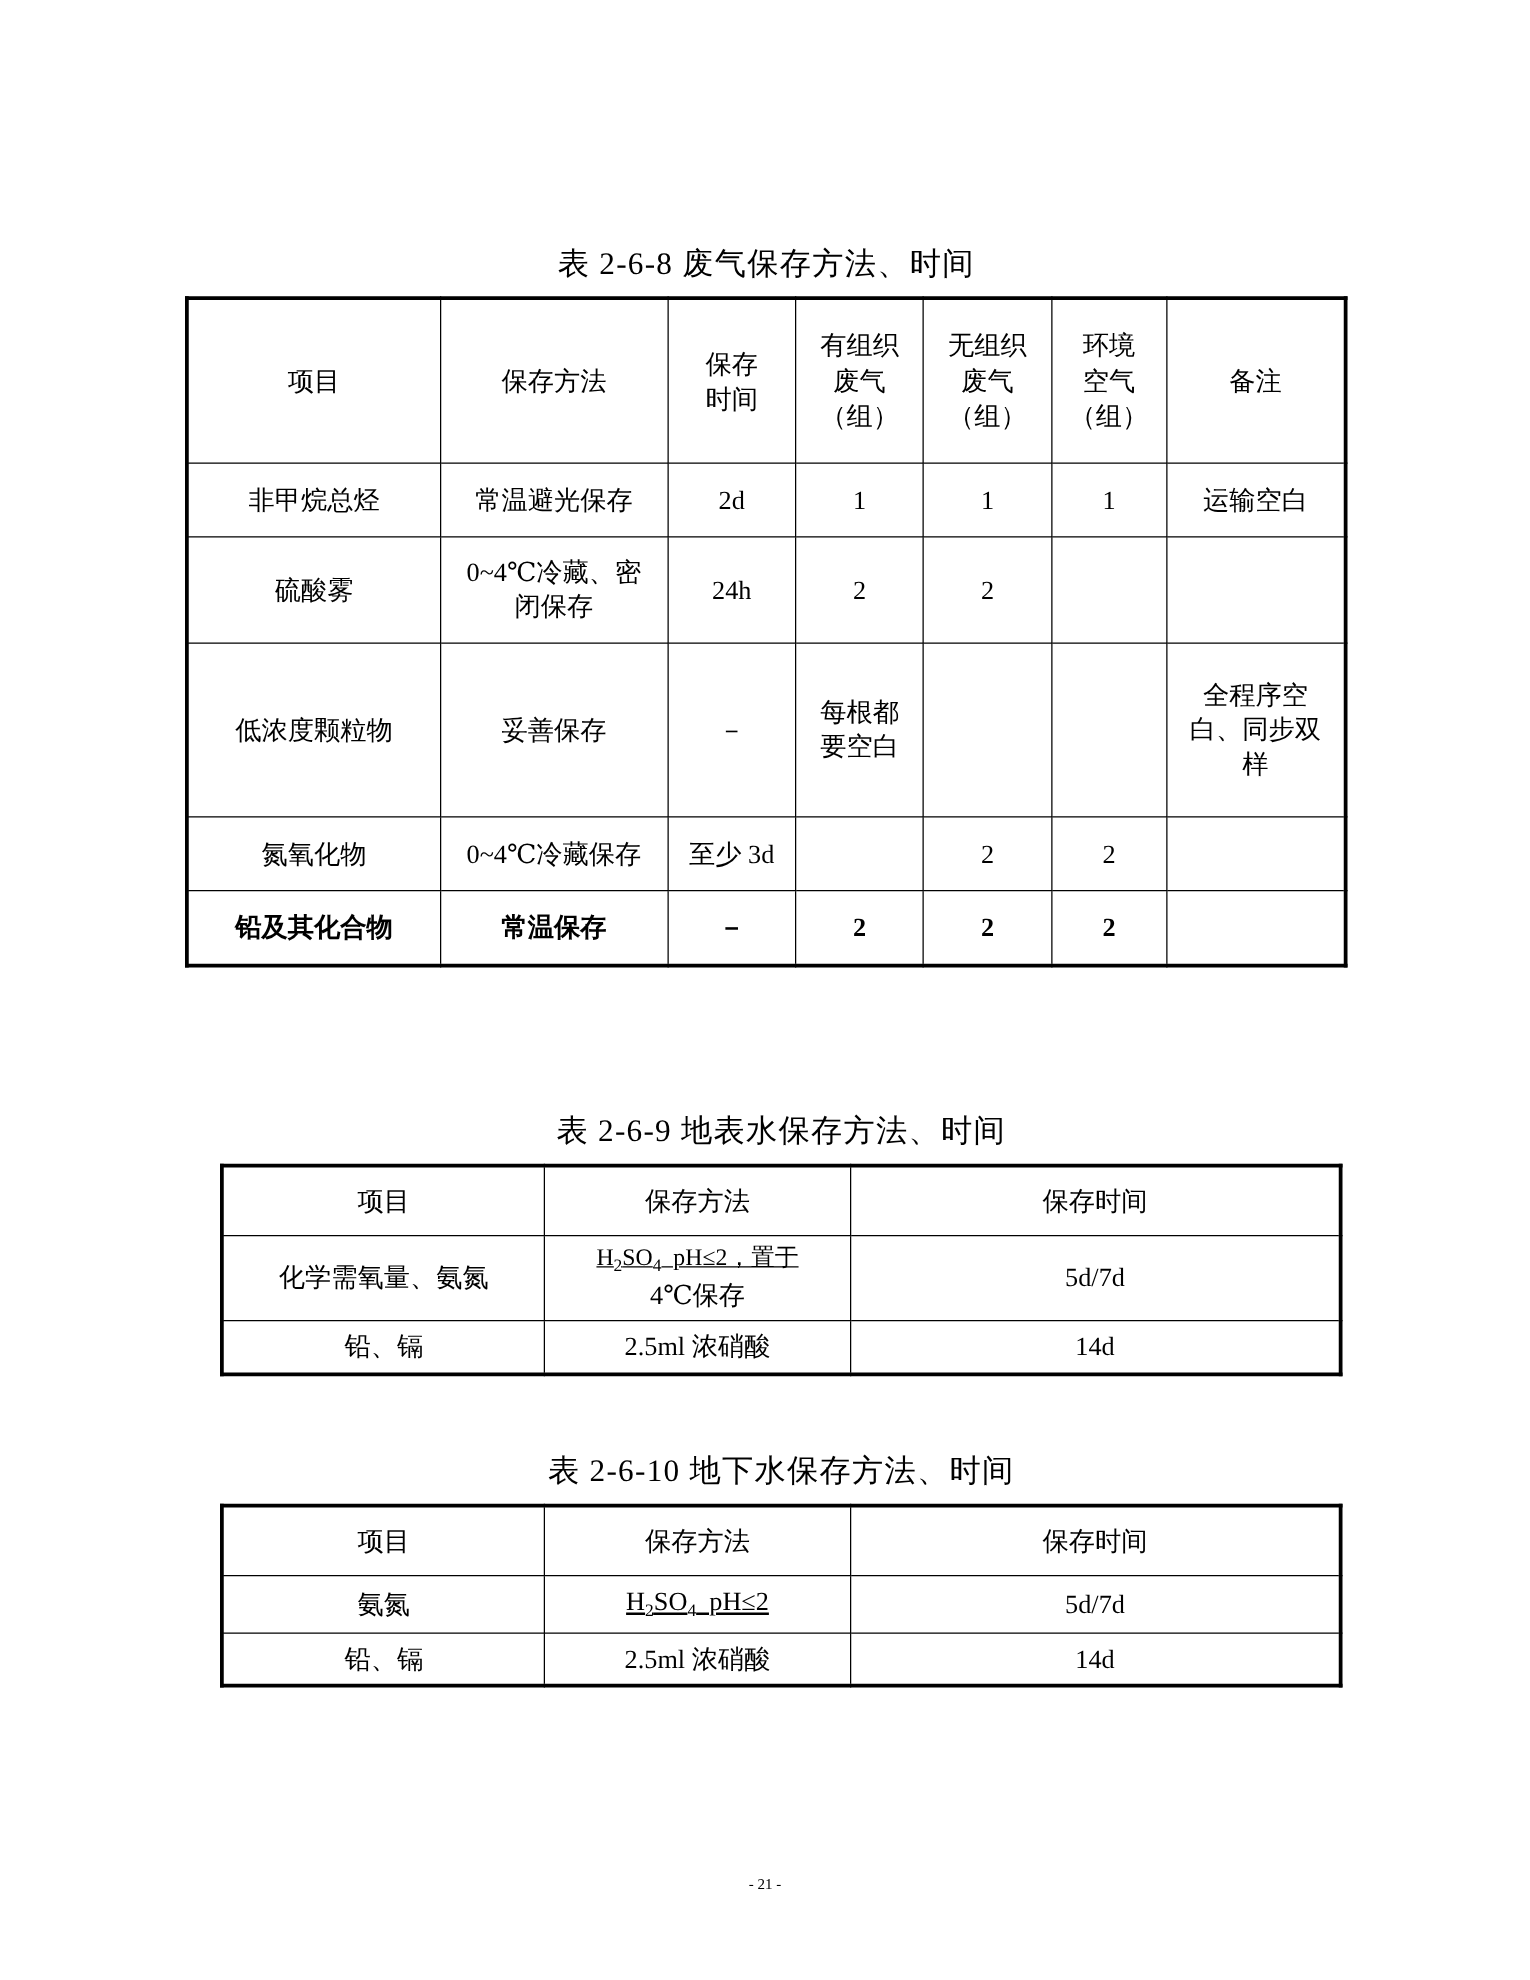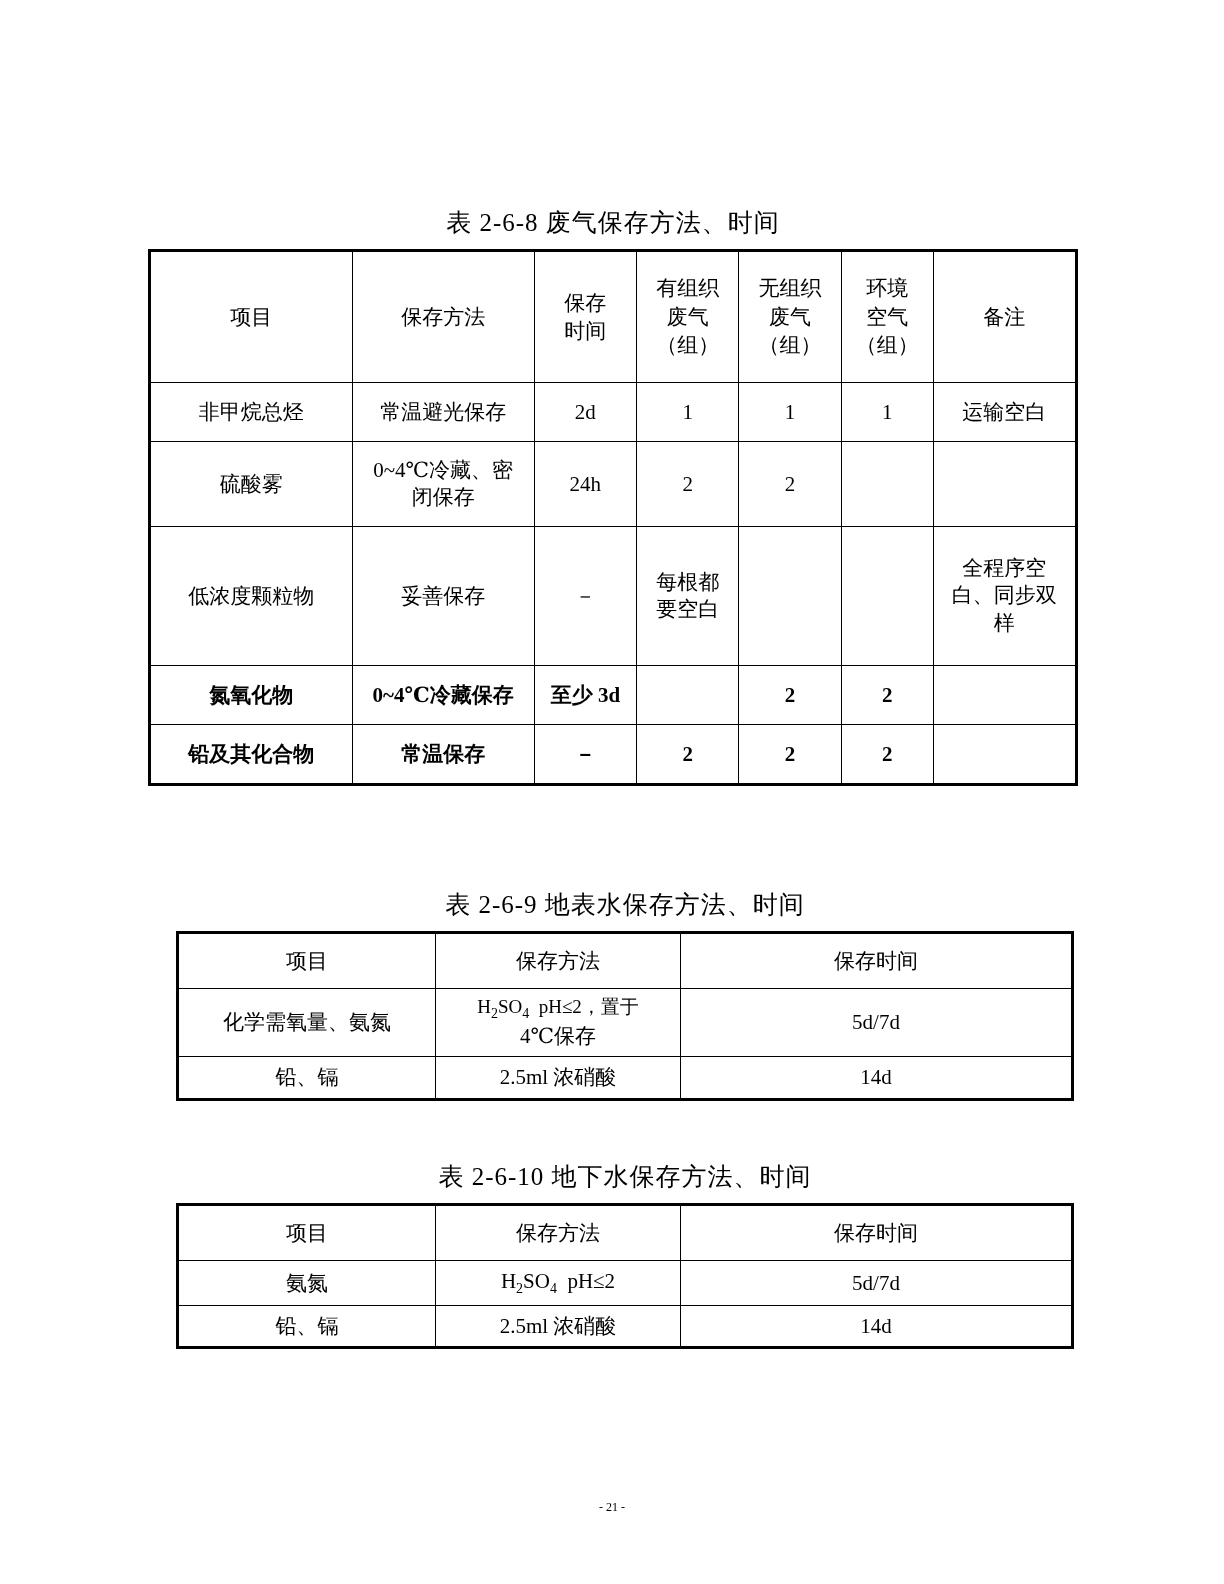--- a/index.html
+++ b/index.html
@@ -62,58 +62,59 @@
     font-size: 21px;
   }
   #t268 .hdr td {
     height: 118px;
   }
   #t268 .r1 td { height: 46px; }
   #t268 .r2 td { height: 72px; }
   #t268 .r3 td { height: 126px; }
   #t268 .r4 td { height: 46px; }
   #t268 .r5 td { height: 72px; }
-  #t268 .r6 td { height: 46px; font-weight: bold; }
+  #t268 .r6 td { height: 46px; }
   #t268 .r7 td { height: 46px; font-weight: bold; }
 
   
   .water-table {
     width: 895px;
   }
   .water-table td {
     font-size: 21px;
   }
   .water-table .hdr td { height: 42px; }
 
   .sub {
     font-size: 14px;
     vertical-align: sub;
   }
   .smallsci {
     font-size: 19px;
+    text-decoration: underline;
   }
   .two-line {
     line-height: 1.3;
   }
 
   .pagenum {
     position: absolute;
     left: 0;
     right: 0;
     top: 1500px;
     text-align: center;
     font-size: 12px;
   }
 </style>
 </head>
 <body>
 
 <div class="page">
 
-  <div class="table-block" style="left:148px; top:206px;">
+  <div class="table-block" style="left:148px; top:194px;">
     <div class="table-caption">表 2-6-8   废气保存方法、时间</div>
     <table class="outer" id="t268">
       <colgroup>
         <col style="width:198px">
         <col style="width:178px">
         <col style="width:100px">
         <col style="width:100px">
         <col style="width:100px">
         <col style="width:90px">
         <col style="width:140px">

